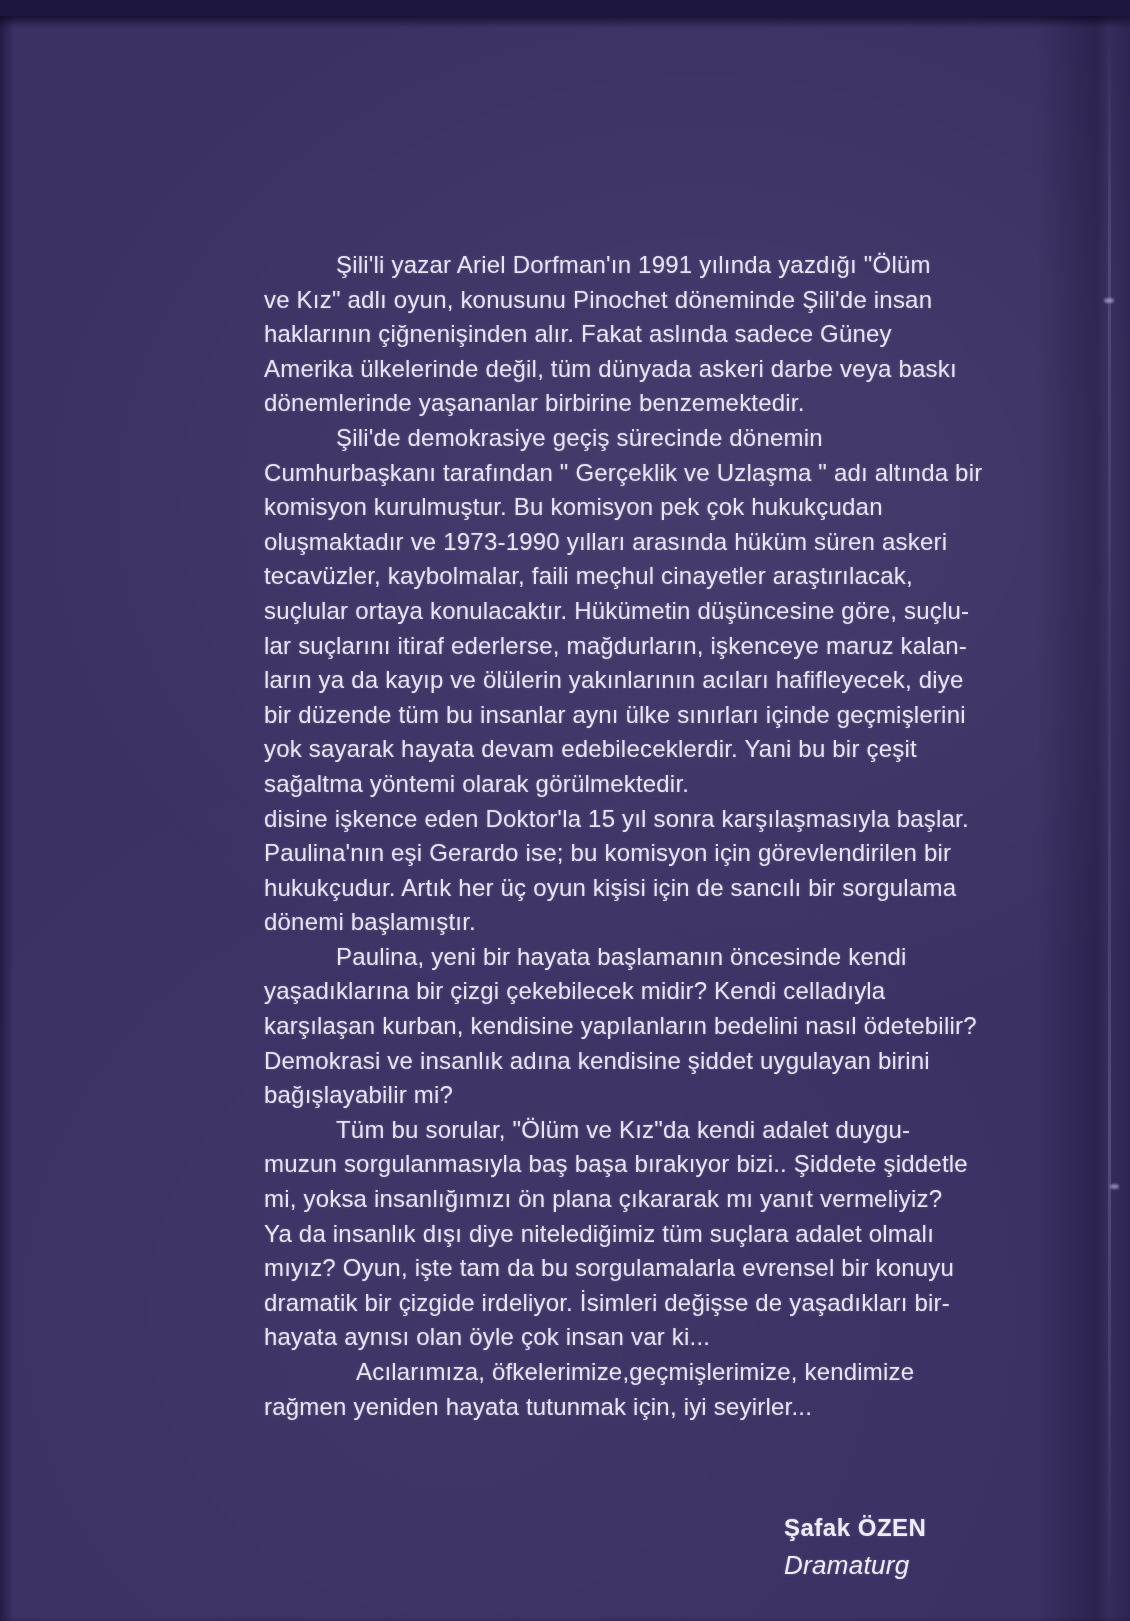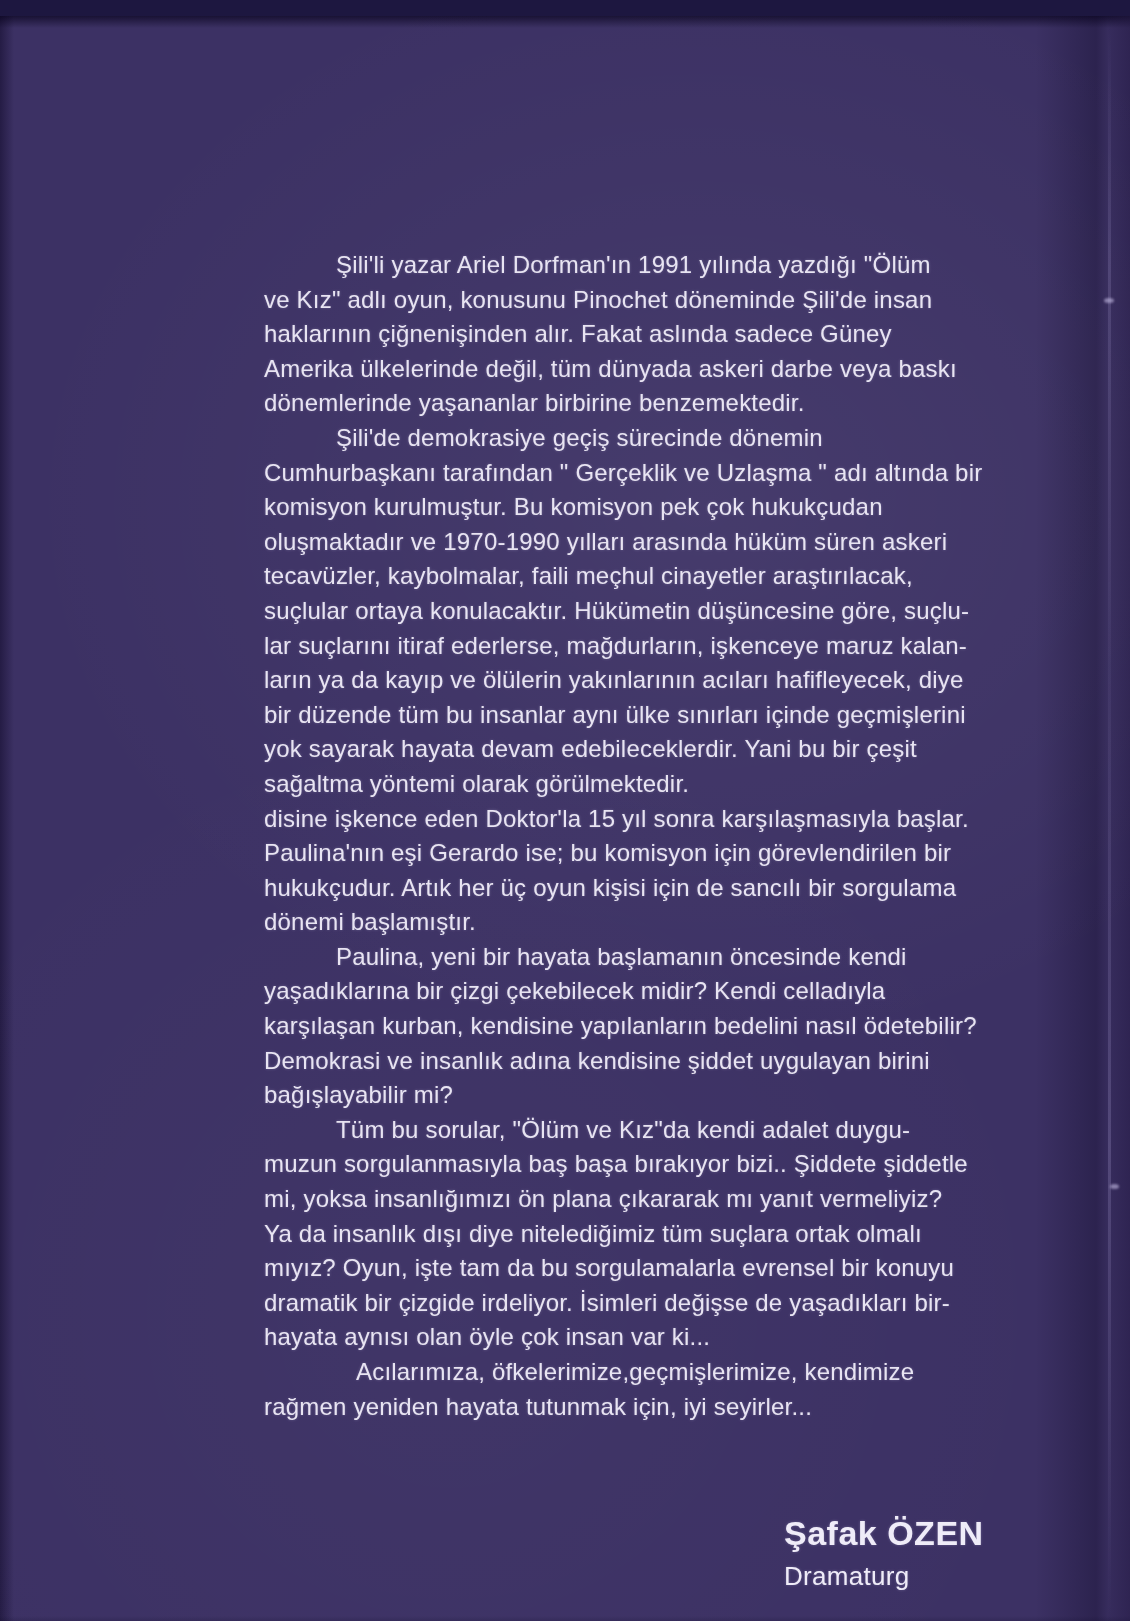--- a/index.html
+++ b/index.html
@@ -71,27 +71,28 @@
   .line.indent2 { padding-left: 92px; }
 
   .signature {
     position: absolute;
     left: 784px;
     top: 1498px;
     color: #efecf8;
     text-shadow: 0 0 3px rgba(215,210,245,0.30);
   }
   .sig-name {
-    font-size: 34px;
+    font-size: 24px;
     font-weight: bold;
     letter-spacing: 0.5px;
   }
   .sig-role {
     margin-top: 8px;
     font-size: 26px;
+    font-style: italic;
     letter-spacing: 0.3px;
   }
 </style>
 </head>
 <body>
 
 <div class="stage">
   <div class="page"></div>
   <div class="edge-line"></div>
   <div class="artifact a1"></div>
@@ -99,41 +100,41 @@
 
   <div class="body-text">
       <div class="line indent">Şili'li yazar Ariel Dorfman'ın 1991 yılında yazdığı "Ölüm</div>
       <div class="line">ve Kız" adlı oyun, konusunu Pinochet döneminde Şili'de insan</div>
       <div class="line">haklarının çiğnenişinden alır. Fakat aslında sadece Güney</div>
       <div class="line">Amerika ülkelerinde değil, tüm dünyada askeri darbe veya baskı</div>
       <div class="line">dönemlerinde yaşananlar birbirine benzemektedir.</div>
       <div class="line indent">Şili'de demokrasiye geçiş sürecinde dönemin</div>
       <div class="line">Cumhurbaşkanı tarafından " Gerçeklik ve Uzlaşma " adı altında bir</div>
       <div class="line">komisyon kurulmuştur. Bu komisyon pek çok hukukçudan</div>
-      <div class="line">oluşmaktadır ve 1970-1990 yılları arasında hüküm süren askeri</div>
+      <div class="line">oluşmaktadır ve 1973-1990 yılları arasında hüküm süren askeri</div>
       <div class="line">tecavüzler, kaybolmalar, faili meçhul cinayetler araştırılacak,</div>
       <div class="line">suçlular ortaya konulacaktır. Hükümetin düşüncesine göre, suçlu-</div>
       <div class="line">lar suçlarını itiraf ederlerse, mağdurların, işkenceye maruz kalan-</div>
       <div class="line">ların ya da kayıp ve ölülerin yakınlarının acıları hafifleyecek, diye</div>
       <div class="line">bir düzende tüm bu insanlar aynı ülke sınırları içinde geçmişlerini</div>
       <div class="line">yok sayarak hayata devam edebileceklerdir. Yani bu bir çeşit</div>
       <div class="line">sağaltma yöntemi olarak görülmektedir.</div>
       <div class="line">disine işkence eden Doktor'la 15 yıl sonra karşılaşmasıyla başlar.</div>
       <div class="line">Paulina'nın eşi Gerardo ise; bu komisyon için görevlendirilen bir</div>
       <div class="line">hukukçudur. Artık her üç oyun kişisi için de sancılı bir sorgulama</div>
       <div class="line">dönemi başlamıştır.</div>
       <div class="line indent">Paulina, yeni bir hayata başlamanın öncesinde kendi</div>
       <div class="line">yaşadıklarına bir çizgi çekebilecek midir? Kendi celladıyla</div>
       <div class="line">karşılaşan kurban, kendisine yapılanların bedelini nasıl ödetebilir?</div>
       <div class="line">Demokrasi ve insanlık adına kendisine şiddet uygulayan birini</div>
       <div class="line">bağışlayabilir mi?</div>
       <div class="line indent">Tüm bu sorular, "Ölüm ve Kız"da kendi adalet duygu-</div>
       <div class="line">muzun sorgulanmasıyla baş başa bırakıyor bizi.. Şiddete şiddetle</div>
       <div class="line">mi, yoksa insanlığımızı ön plana çıkararak mı yanıt vermeliyiz?</div>
-      <div class="line">Ya da insanlık dışı diye nitelediğimiz tüm suçlara ortak olmalı</div>
+      <div class="line">Ya da insanlık dışı diye nitelediğimiz tüm suçlara adalet olmalı</div>
       <div class="line">mıyız? Oyun, işte tam da bu sorgulamalarla evrensel bir konuyu</div>
       <div class="line">dramatik bir çizgide irdeliyor. İsimleri değişse de yaşadıkları bir-</div>
       <div class="line">hayata aynısı olan öyle çok insan var ki...</div>
       <div class="line indent2">Acılarımıza, öfkelerimize,geçmişlerimize, kendimize</div>
       <div class="line">rağmen yeniden hayata tutunmak için, iyi seyirler...</div>
     </div>
 
   <div class="signature">
     <div class="sig-name">Şafak ÖZEN</div>
     <div class="sig-role">Dramaturg</div>

